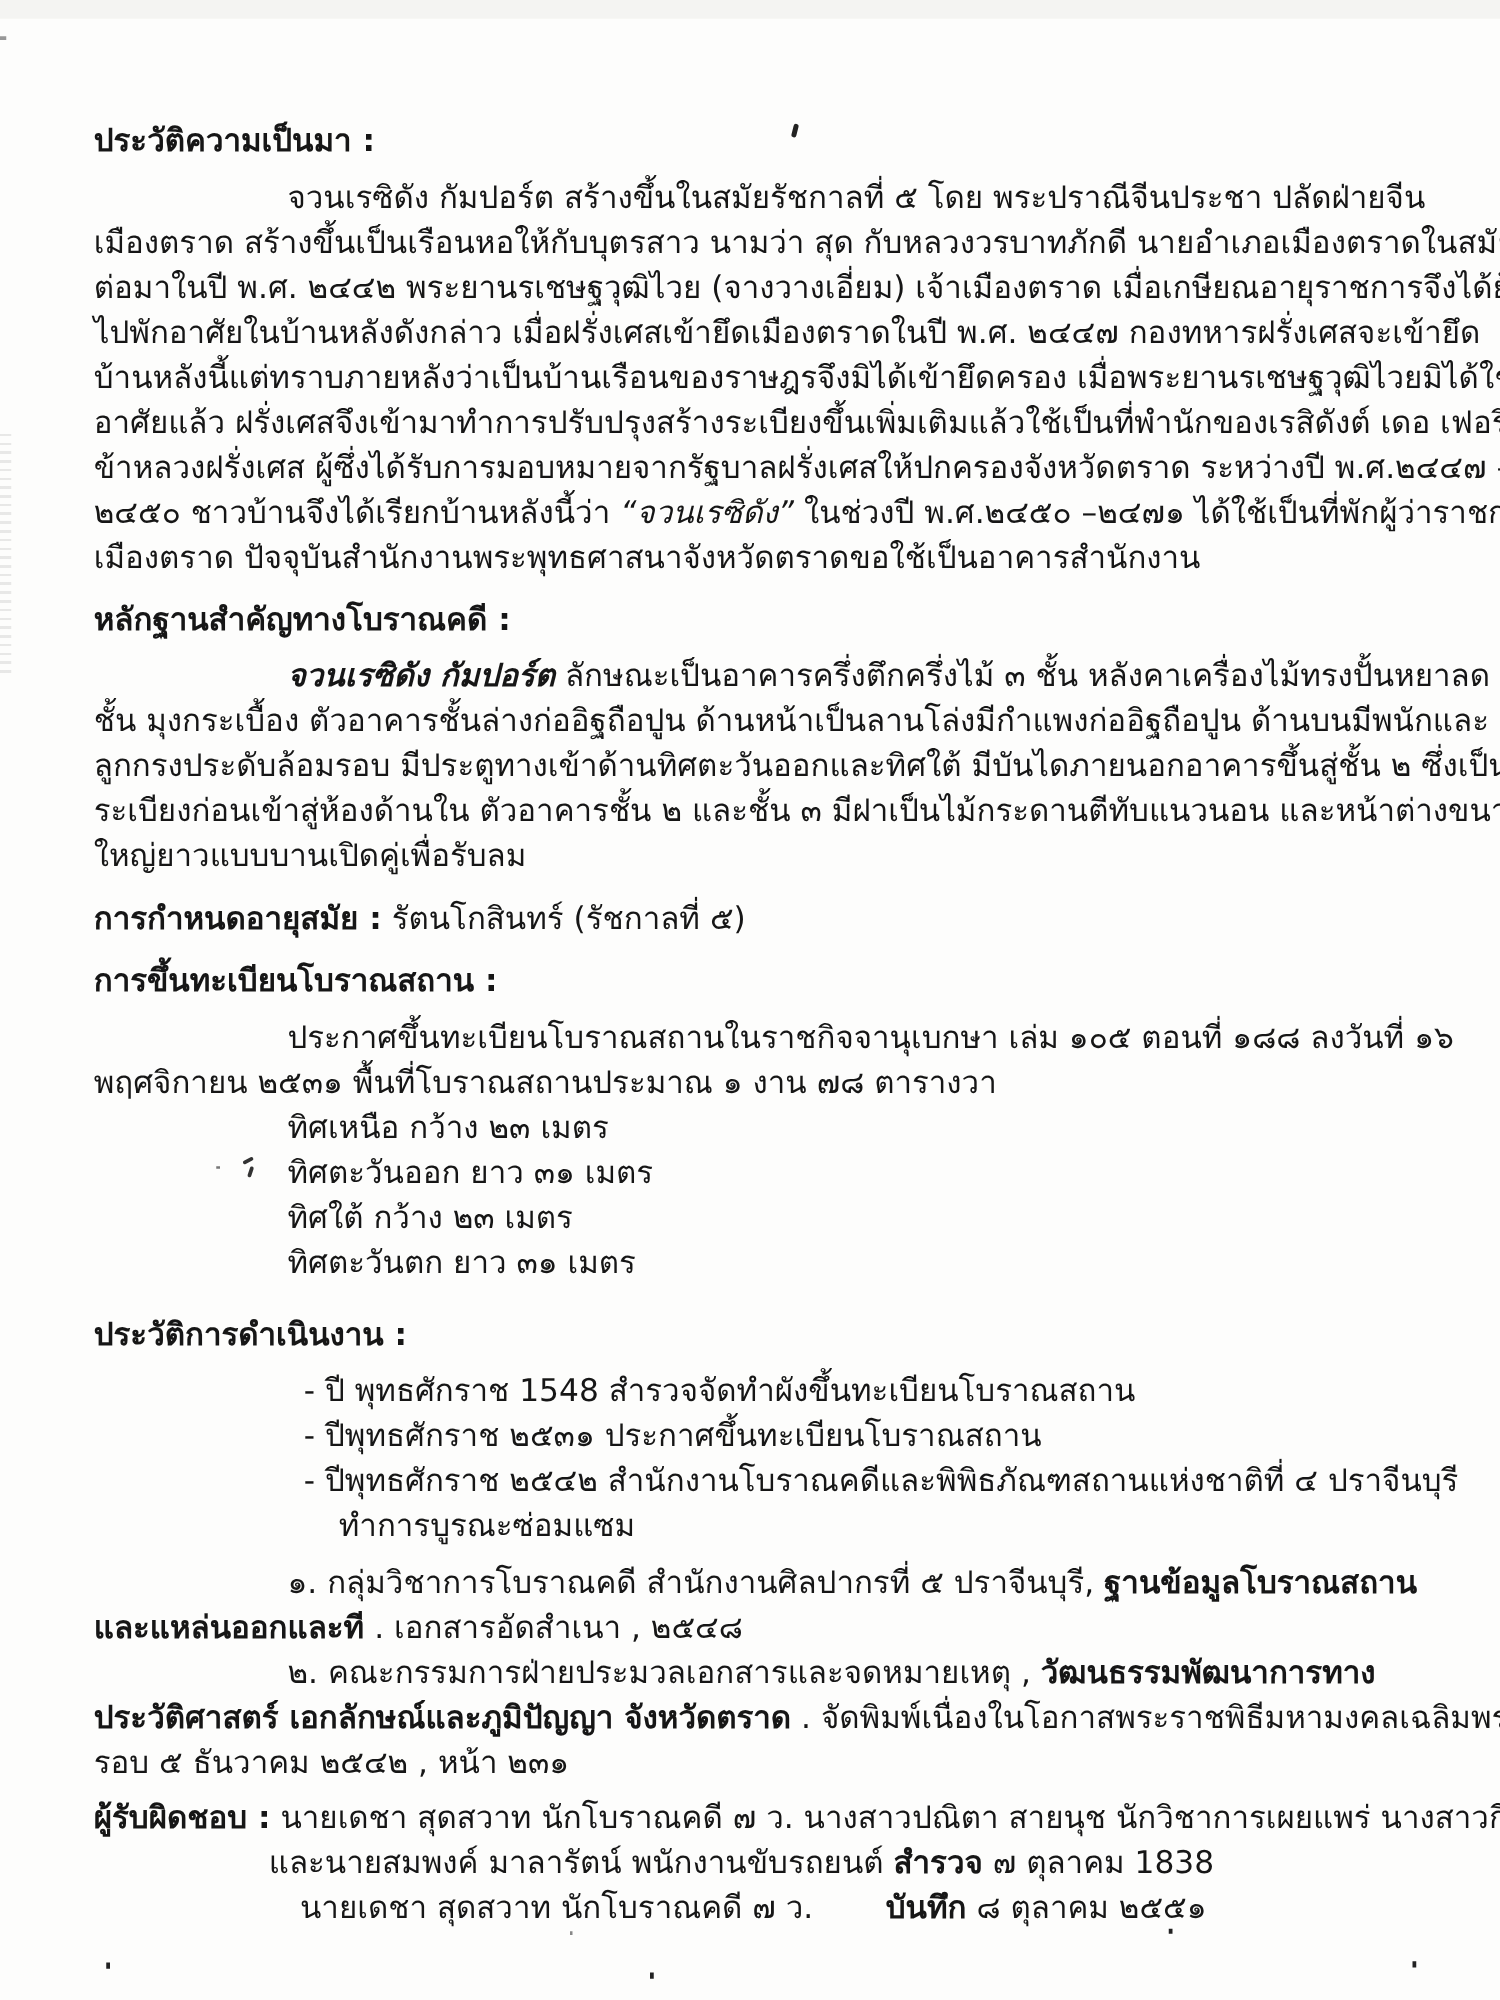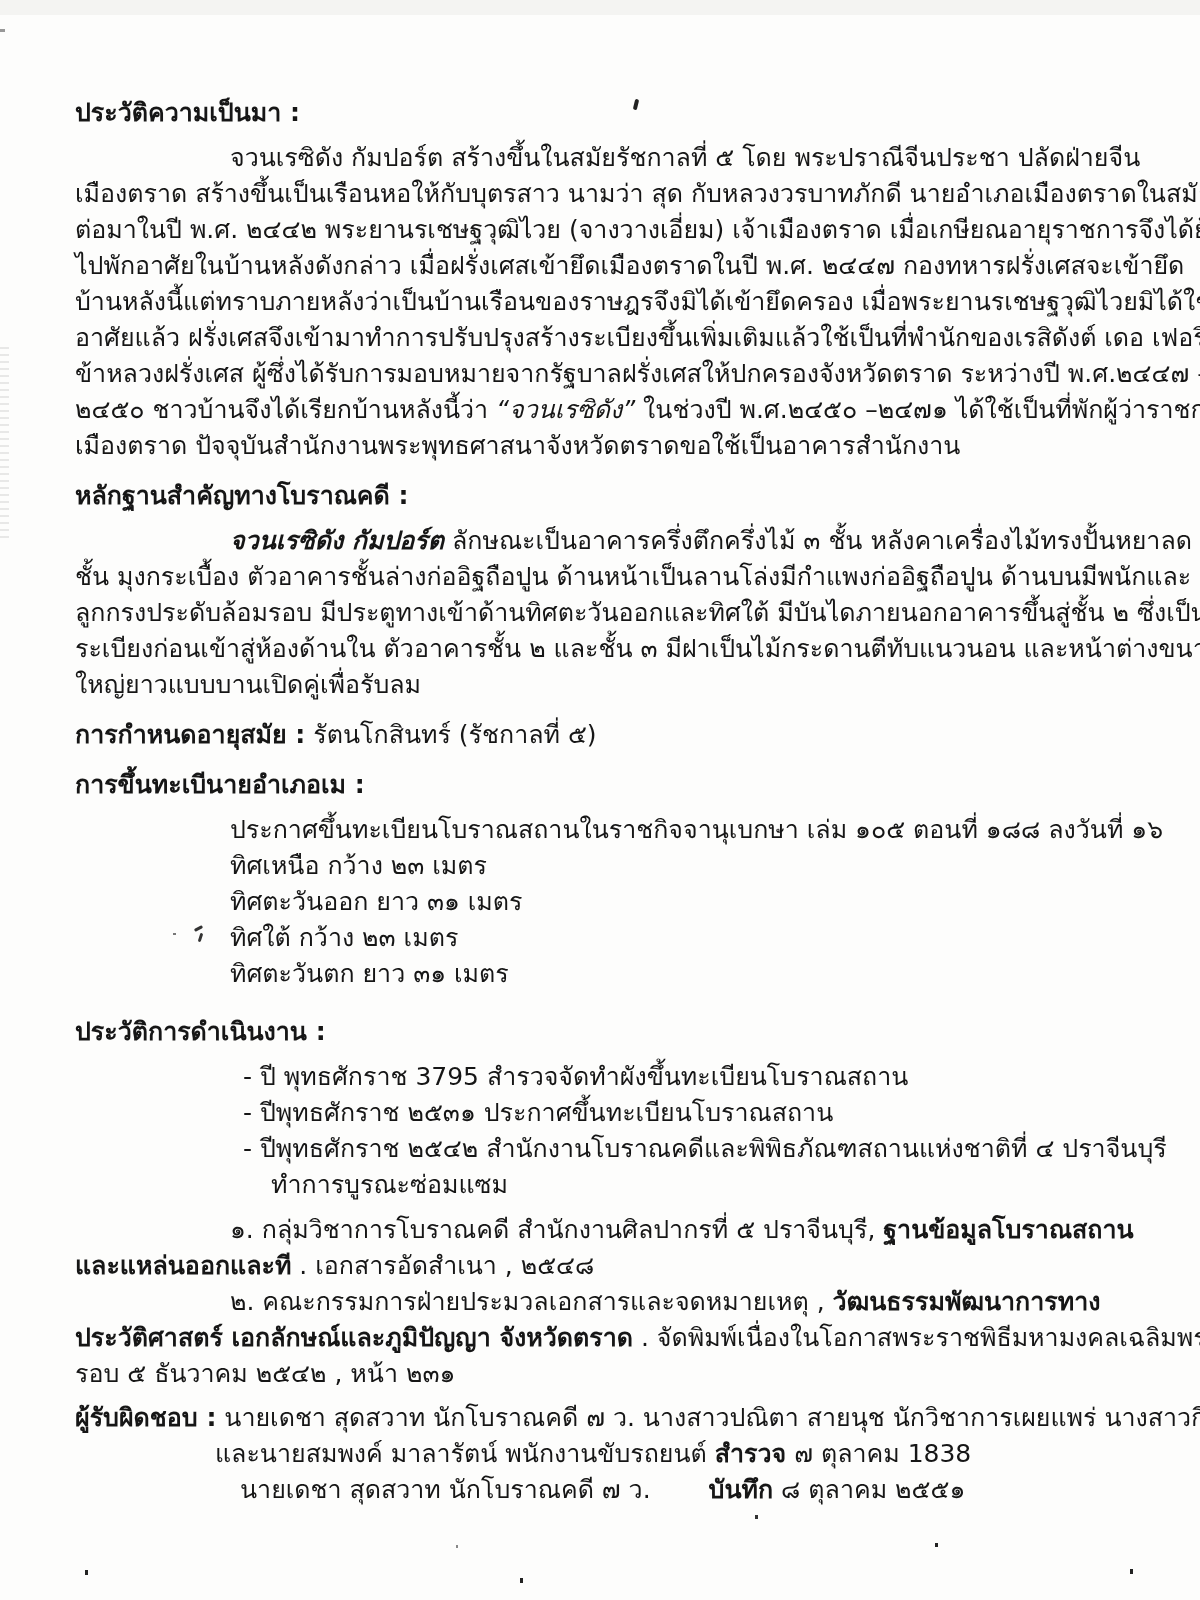--- a/index.html
+++ b/index.html
@@ -112,32 +112,33 @@
     <div class="mt-para">
       <div class="line indent-first"><span class="bi">จวนเรซิดัง กัมปอร์ต</span><span>  ลักษณะเป็นอาคารครึ่งตึกครึ่งไม้ ๓ ชั้น หลังคาเครื่องไม้ทรงปั้นหยาลด</span></div>
       <div class="line">ชั้น มุงกระเบื้อง ตัวอาคารชั้นล่างก่ออิฐถือปูน ด้านหน้าเป็นลานโล่งมีกำแพงก่ออิฐถือปูน ด้านบนมีพนักและ</div>
       <div class="line">ลูกกรงประดับล้อมรอบ มีประตูทางเข้าด้านทิศตะวันออกและทิศใต้ มีบันไดภายนอกอาคารขึ้นสู่ชั้น ๒ ซึ่งเป็น</div>
       <div class="line">ระเบียงก่อนเข้าสู่ห้องด้านใน ตัวอาคารชั้น ๒ และชั้น ๓ มีฝาเป็นไม้กระดานตีทับแนวนอน และหน้าต่างขนาด</div>
       <div class="line">ใหญ่ยาวแบบบานเปิดคู่เพื่อรับลม</div>
     </div>
 
     <div class="line mt-sec"><span class="heading">การกำหนดอายุสมัย :</span><span> รัตนโกสินทร์ (รัชกาลที่ ๕)</span></div>
 
-    <div class="heading line mt-sec">การขึ้นทะเบีนายอำเภอเม :</div>
+    <div class="heading line mt-sec">การขึ้นทะเบียนโบราณสถาน :</div>
     <div class="mt-para">
       <div class="line indent-first">ประกาศขึ้นทะเบียนโบราณสถานในราชกิจจานุเบกษา เล่ม ๑๐๕  ตอนที่ ๑๘๘  ลงวันที่ ๑๖</div>
+      <div class="line">พฤศจิกายน ๒๕๓๑  พื้นที่โบราณสถานประมาณ ๑ งาน  ๗๘ ตารางวา</div>
       <div class="line ml-dim">ทิศเหนือ  กว้าง ๒๓  เมตร</div>
       <div class="line ml-dim">ทิศตะวันออก  ยาว ๓๑ เมตร</div>
       <div class="line ml-dim">ทิศใต้ กว้าง ๒๓ เมตร</div>
       <div class="line ml-dim">ทิศตะวันตก  ยาว ๓๑ เมตร</div>
     </div>
 
     <div class="heading line mt-big">ประวัติการดำเนินงาน :</div>
     <div class="mt-para">
-      <div class="line ml-op">- ปี พุทธศักราช 3795  สำรวจจัดทำผังขึ้นทะเบียนโบราณสถาน</div>
+      <div class="line ml-op">- ปี พุทธศักราช 1548  สำรวจจัดทำผังขึ้นทะเบียนโบราณสถาน</div>
       <div class="line ml-op">- ปีพุทธศักราช ๒๕๓๑  ประกาศขึ้นทะเบียนโบราณสถาน</div>
       <div class="line ml-op">- ปีพุทธศักราช ๒๕๔๒  สำนักงานโบราณคดีและพิพิธภัณฑสถานแห่งชาติที่ ๔ ปราจีนบุรี</div>
       <div class="line ml-cont">ทำการบูรณะซ่อมแซม</div>
     </div>
 
     <div class="mt-para">
       <div class="line indent-first"><span>๑. กลุ่มวิชาการโบราณคดี สำนักงานศิลปากรที่ ๕ ปราจีนบุรี, </span><span class="b">ฐานข้อมูลโบราณสถาน</span></div>
       <div class="line"><span class="b">และแหล่นออกและที</span><span> . เอกสารอัดสำเนา , ๒๕๔๘</span></div>
       <div class="line indent-first"><span>๒. คณะกรรมการฝ่ายประมวลเอกสารและจดหมายเหตุ , </span><span class="b">วัฒนธรรมพัฒนาการทาง</span></div>
       <div class="line"><span class="b">ประวัติศาสตร์ เอกลักษณ์และภูมิปัญญา จังหวัดตราด</span><span> . จัดพิมพ์เนื่องในโอกาสพระราชพิธีมหามงคลเฉลิมพระชนม์พรรษา ๖</span></div>

